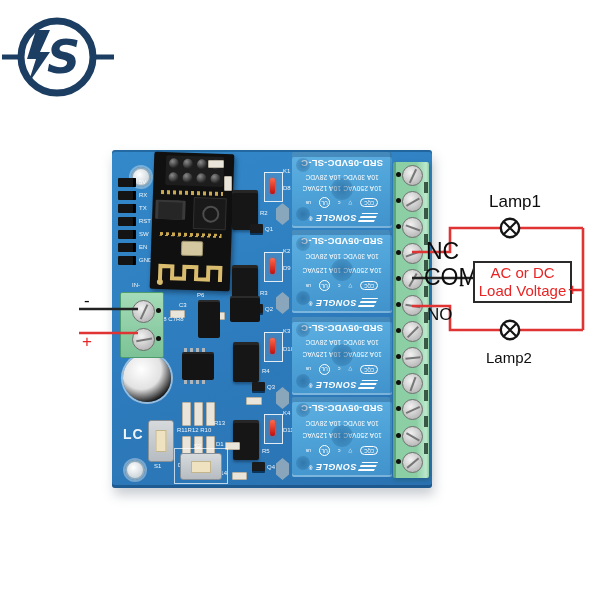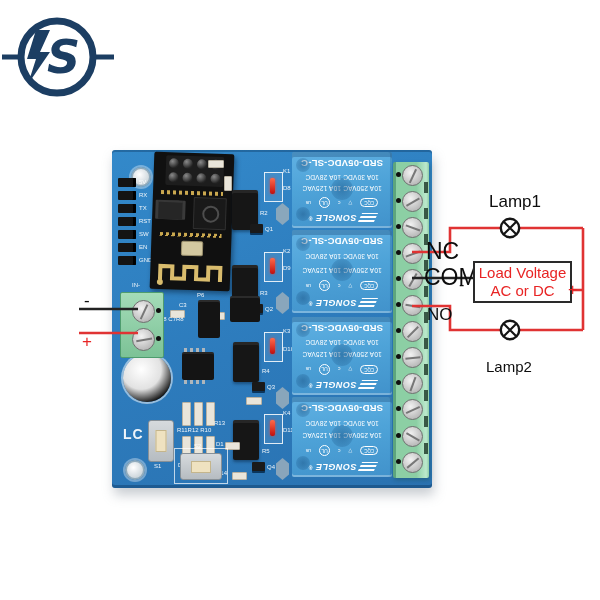--- a/index.html
+++ b/index.html
@@ -440,22 +440,22 @@
   </svg>
 
   <div class="lbl" style="left:84px;top:291px;font-size:17px;">-</div>
   <div class="lbl redtxt" style="left:82px;top:332px;font-size:17px;">+</div>
 
   <div class="lbl" style="left:426px;top:238px;font-size:23px;">NC</div>
   <div class="lbl" style="left:424px;top:264px;font-size:23px;">COM</div>
   <div class="lbl" style="left:427px;top:305px;font-size:17px;">NO</div>
 
   <div class="lbl" style="left:489px;top:192px;font-size:17px;">Lamp1</div>
-  <div class="lbl" style="left:486px;top:358px;font-size:15px;">Lamp2</div>
+  <div class="lbl" style="left:486px;top:349px;font-size:15px;">Lamp2</div>
 
   <div class="annobox" style="left:473px;top:261px;width:95px;height:37px;text-align:center;font-size:15px;line-height:18px;padding-top:1px;">
+    <div>AC or DC</div>
     <div>Load Voltage</div>
-    <div>AC or DC</div>
   </div>
   <div class="lbl" style="left:459px;top:276px;font-size:16px;">-</div>
   <div class="lbl redtxt" style="left:568px;top:281px;font-size:16px;">+</div>
 
 </div>
 
 </body></html>

